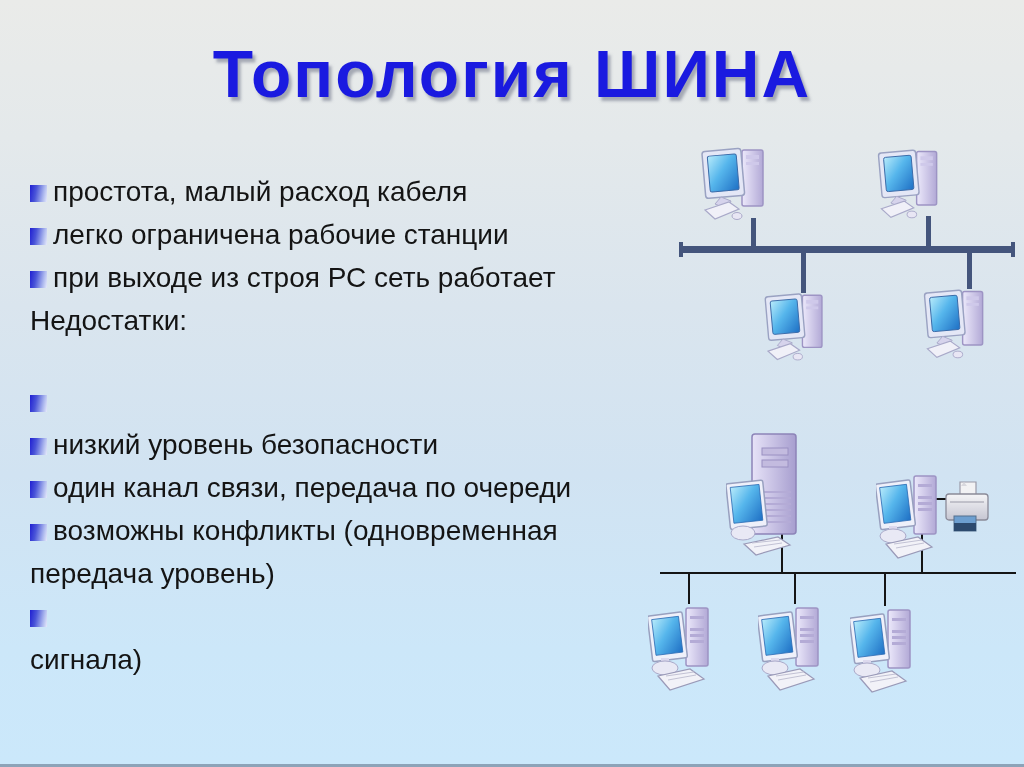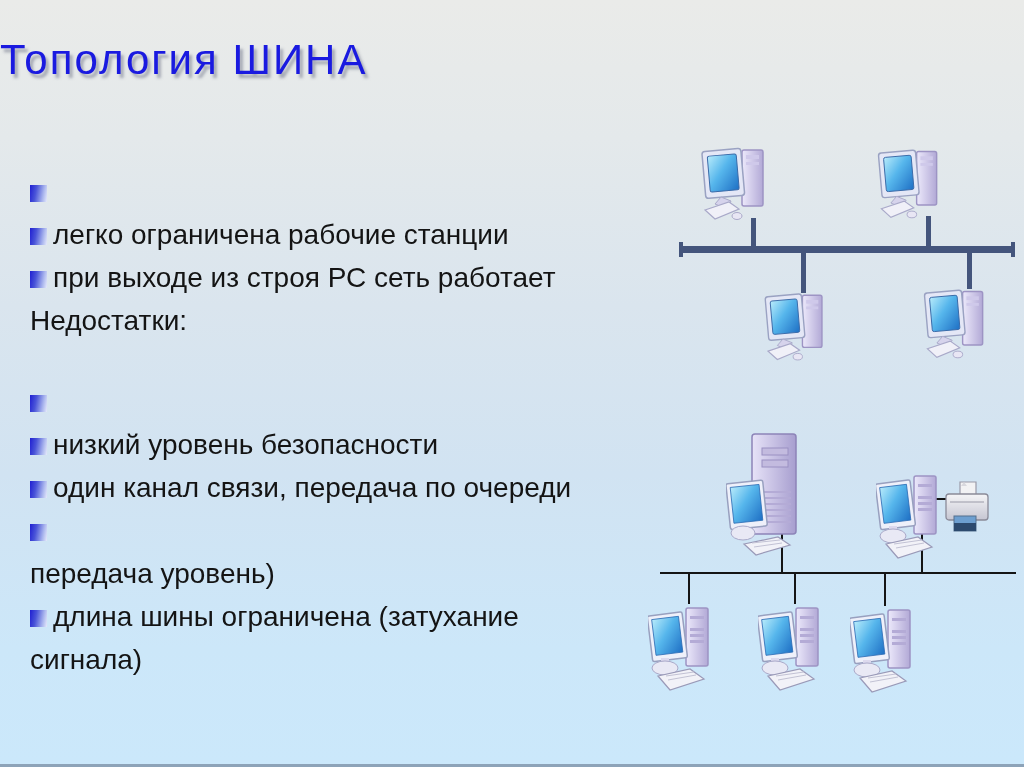--- a/index.html
+++ b/index.html
@@ -3,22 +3,22 @@
 <meta charset="utf-8">
 <style>
   html,body{margin:0;padding:0;}
   .slide{
     position:relative;width:1024px;height:767px;overflow:hidden;
     font-family:"Liberation Sans","DejaVu Sans",sans-serif;
     background:linear-gradient(180deg,#eaebe9 0%,#e4e9eb 18%,#dae5ee 40%,#d1e3f2 62%,#cce7f9 85%,#cbe8fb 100%);
     border-bottom:3px solid #8da3b8;box-sizing:border-box;
   }
   .title{
-    position:absolute;top:36px;left:0;width:100%;text-align:left;
-    font-size:42px;font-weight:normal;letter-spacing:2px;color:#1a1ae0;
+    position:absolute;top:36px;left:0;width:100%;text-align:center;
+    font-size:66px;font-weight:bold;letter-spacing:2px;color:#1a1ae0;
     text-shadow:3px 4px 3px rgba(110,115,135,.55);white-space:nowrap;
   }
   .textcol{position:absolute;left:30px;top:138px;width:660px;color:#141414;font-size:28px;}
   .bline,.heading{height:43px;line-height:43px;white-space:nowrap;}
   .bullet{
     display:inline-block;width:17px;height:17px;margin-right:6px;
     background:linear-gradient(100deg,#1f1fd2 0%,#4a55d8 35%,#aab6ee 75%,#e6eafb 100%);
     vertical-align:-1px;
   }
   .items-adv{margin-top:32px;}
@@ -79,34 +79,34 @@
           <stop offset="1" stop-color="#c6c6d2"></stop>
       </linearGradient>
     </defs>
   </svg>
 
   <div class="title">Топология ШИНА</div>
 
   <div class="textcol">
 
     <div class="items-adv">
-      <div class="bline"><span class="bullet"></span></div>
+      <div class="bline"><span class="bullet"></span><span>простота, малый расход кабеля</span></div>
       <div class="bline"><span class="bullet"></span><span>легко ограничена рабочие станции</span></div>
       <div class="bline"><span class="bullet"></span><span>при выходе из строя РС сеть работает</span></div>
     </div>
 
     <div class="heading heading-dis">Недостатки:</div>
 
     <div class="items-dis">
       <div class="bline"><span class="bullet"></span></div>
       <div class="bline"><span class="bullet"></span><span>низкий уровень безопасности</span></div>
       <div class="bline"><span class="bullet"></span><span>один канал связи, передача по очереди</span></div>
+      <div class="bline"><span class="bullet"></span><span>возможны конфликты (одновременная</span></div>
+      <div class="bline">передача уровень)</div>
       <div class="bline"><span class="bullet"></span></div>
-      <div class="bline">передача уровень)</div>
-      <div class="bline"><span class="bullet"></span><span>длина шины ограничена (затухание</span></div>
       <div class="bline">сигнала)</div>
     </div>
   </div>
 
   <div>
     <div class="tline bus-top"></div>
     <div class="tline cap-l"></div>
     <div class="tline cap-r"></div>
     <div class="tline drop-t1"></div>
     <div class="tline drop-t2"></div>

